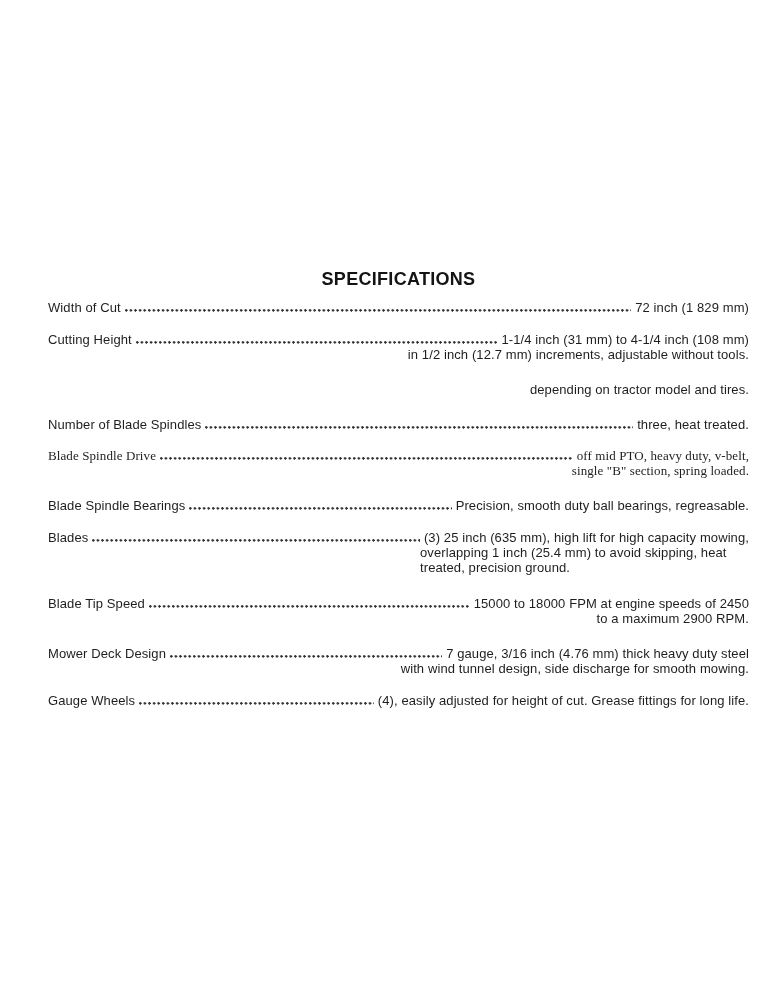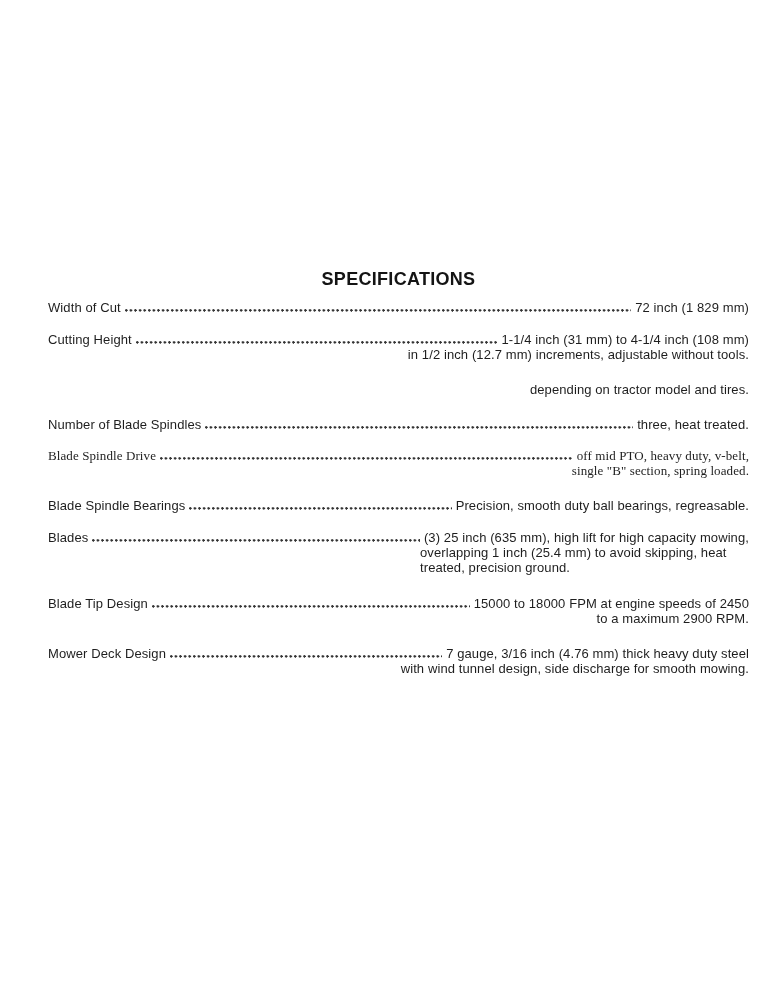--- a/index.html
+++ b/index.html
@@ -113,31 +113,38 @@
         <span class="spec-label">Blades</span>
         <span class="leader"></span>
         <span class="spec-value">(3) 25 inch (635 mm), high lift for high capacity mowing,</span>
       </div>
       <div class="cont-left">overlapping 1 inch (25.4 mm) to avoid skipping, heat</div>
       <div class="cont-left">treated, precision ground.</div>
     </div>
 
     <div class="spec-row">
       <div class="line1">
-        <span class="spec-label">Blade Tip Design</span>
+        <span class="spec-label">Blade Tip Speed</span>
         <span class="leader"></span>
         <span class="spec-value">15000 to 18000 FPM at engine speeds of 2450</span>
       </div>
       <div class="cont">to a maximum 2900 RPM.</div>
     </div>
 
     <div class="spec-row">
       <div class="line1">
         <span class="spec-label">Mower Deck Design</span>
         <span class="leader"></span>
         <span class="spec-value">7 gauge, 3/16 inch (4.76 mm) thick heavy duty steel</span>
       </div>
       <div class="cont">with wind tunnel design, side discharge for smooth mowing.</div>
     </div>
 
+    <div class="spec-row">
+      <div class="line1">
+        <span class="spec-label">Gauge Wheels</span>
+        <span class="leader"></span>
+        <span class="spec-value">(4), easily adjusted for height of cut. Grease fittings for long life.</span>
+      </div>
+    </div>
 
   </div>
 </div>
 
 </body></html>

